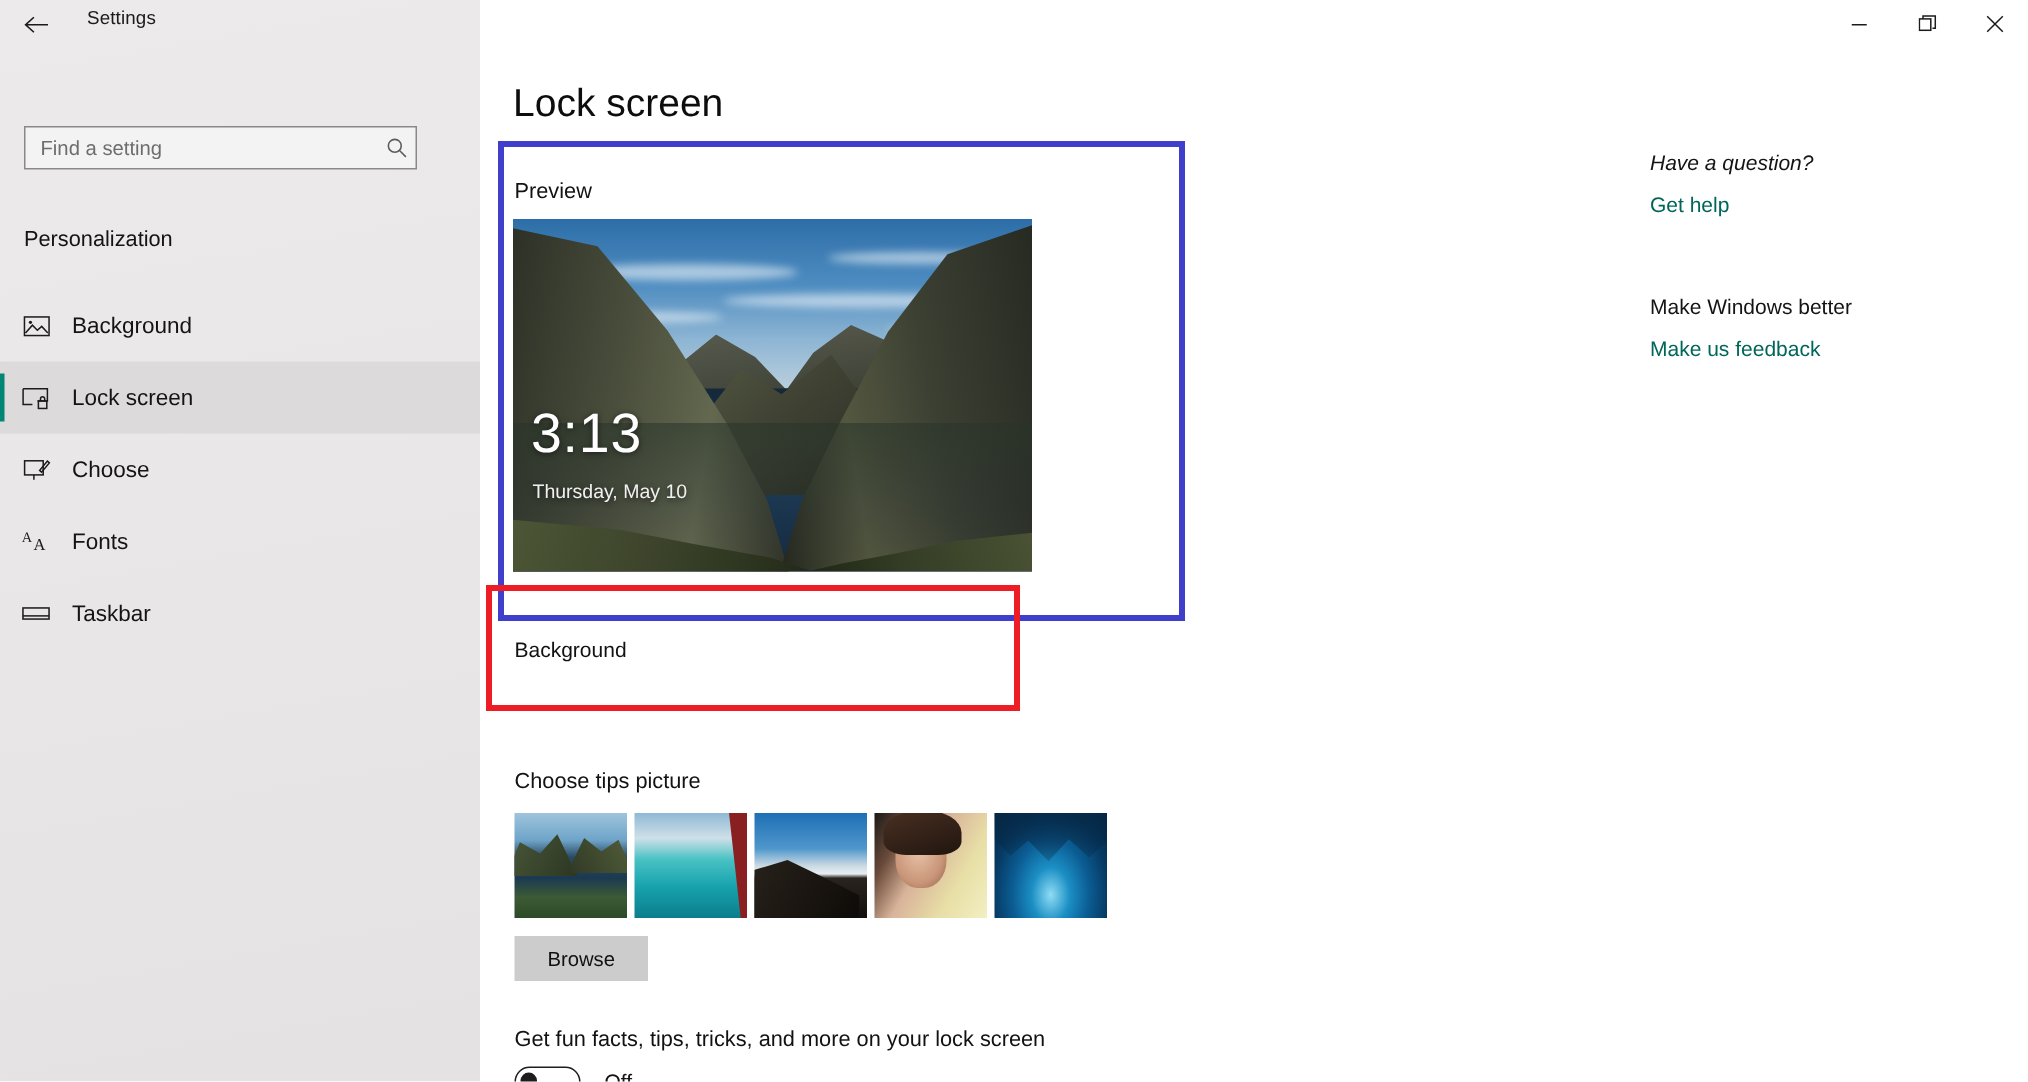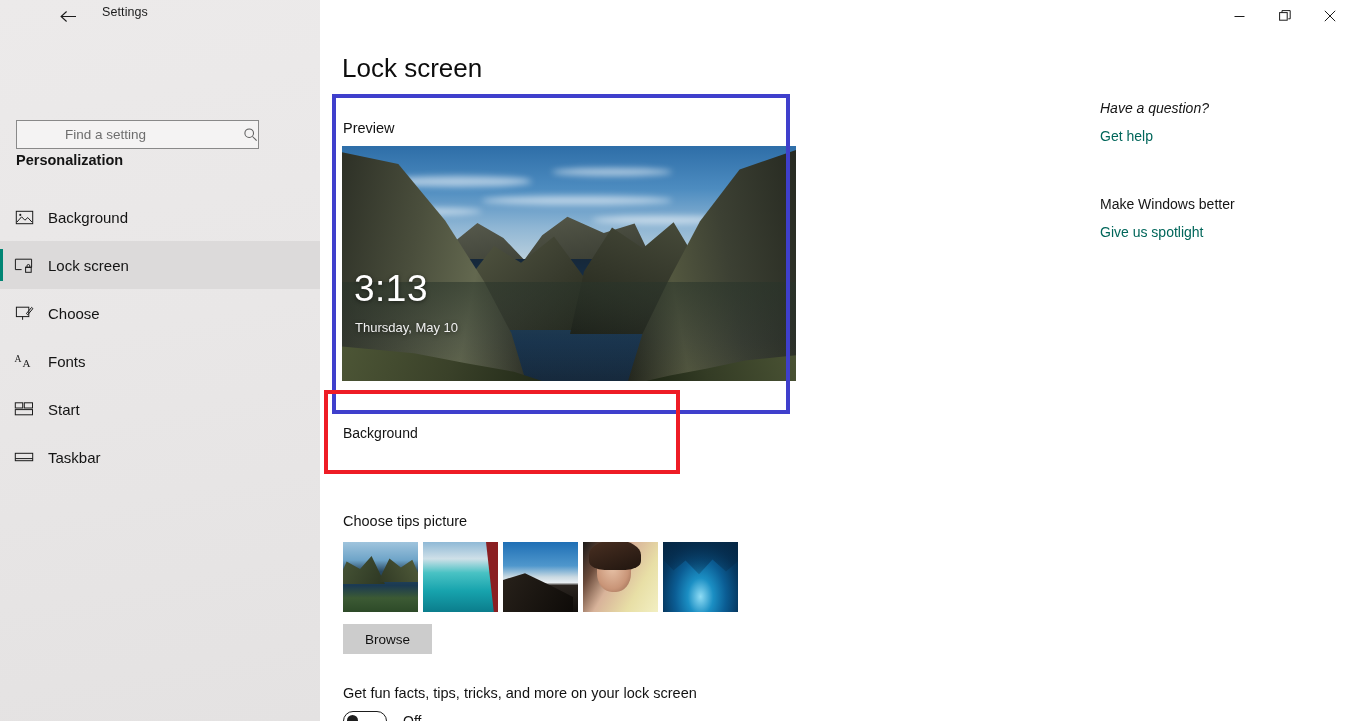--- a/index.html
+++ b/index.html
@@ -11,56 +11,56 @@
   }
   #app { position: relative; width: 1352px; height: 721px; }
 
   
   .sidebar {
     position: absolute; left: 0; top: 0;
     width: 320px; height: 721px;
     background: linear-gradient(170deg, #eceaea 0%, #e9e7e7 45%, #e4e2e2 100%);
   }
   .titlebar-left {
-    position: absolute; left: 0; top: 0; width: 336px; height: 32px; margin-left: 44px;
+    position: absolute; left: 0; top: 0; width: 336px; height: 32px;
   }
   .back-btn {
     position: absolute; left: 8px; top: 2px; width: 32px; height: 28px;
     display: flex; align-items: center; justify-content: center;
     cursor: default;
   }
   .back-btn svg { display: block; }
   .settings-title {
     position: absolute; left: 58px; top: 5px;
     font-size: 12.5px; color: #1b1b1b; letter-spacing: .1px;
   }
   .home-row {
     position: absolute; left: 0; top: 54px; width: 320px; height: 32px;
     display: flex; align-items: center; cursor: default;
   }
   .home-icon { width: 44px; display: flex; justify-content: center; align-items: center; }
   .home-label { font-size: 15px; color: #151515; }
 
   .search-box {
-    position: absolute; left: 16px; top: 120px;
-    width: 243px; height: 29px;
+    position: absolute; left: 16px; top: 84px;
+    width: 262px; height: 29px;
     background: #f4f3f3; border: 1px solid #898989;
-    display: flex; align-items: center; padding-left: 38px;
+    display: flex; align-items: center;
   }
   .search-input {
     flex: 1; border: 0; outline: 0; background: transparent;
     font-family: "Liberation Sans", sans-serif;
     font-size: 13.5px; color: #2b2b2b; padding-left: 10px;
   }
   .search-input::placeholder { color: #6d6d6d; opacity: 1; }
   .search-icon-wrap { width: 26px; display: flex; justify-content: center; }
 
   .section-head {
     position: absolute; left: 16px; top: 152px;
-    font-size: 14.5px; font-weight: bold; color: #141414;
+    font-size: 14.5px; font-weight: normal; color: #141414;
   }
 
   .nav { position: absolute; left: 0; top: 193px; width: 320px; }
   .nav-item {
     position: relative; height: 48px; width: 320px;
     display: flex; align-items: center; cursor: default;
   }
   .nav-item.selected { background: #dcdada; }
   .nav-item.selected::before {
     content: ""; position: absolute; left: 0; top: 8px;
@@ -90,21 +90,21 @@
     font-size: 26px; color: #0d0d0d; font-weight: normal;
   }
   .preview-label {
     position: absolute; left: 23px; top: 88px;
     font-size: 14.5px; color: #121212;
   }
 
   
   .preview-img {
     position: absolute; left: 22px; top: 114px;
-    width: 454px; height: 235px; overflow: hidden;
+    width: 346px; height: 235px; overflow: hidden;
     background: #14202c;
   }
   .sky {
     position: absolute; inset: 0 0 52% 0;
     background: linear-gradient(180deg, #2e6ea8 0%, #4d8cc0 38%, #8fb6d4 72%, #b9cfdd 100%);
   }
   .cloud {
     position: absolute; background: rgba(255,255,255,.55);
     border-radius: 50%; filter: blur(3px);
   }
@@ -362,30 +362,20 @@
       <div class="nav-item">
         <span class="nav-ico">
           <svg width="21" height="18" viewBox="0 0 21 18" aria-hidden="true">
             <text x="0.5" y="9.6" font-family="Liberation Serif, serif" font-size="9.6" fill="#1b1b1b">A</text>
             <text x="8.4" y="14.6" font-family="Liberation Serif, serif" font-size="11" fill="#1b1b1b">A</text>
           </svg>
         </span>
         <span class="nav-label">Fonts</span>
       </div>
 
-      <div class="nav-item">
-        <span class="nav-ico">
-          <svg width="20" height="16" viewBox="0 0 20 16" aria-hidden="true">
-            <rect x="1.3" y="1.8" width="7.4" height="5.2" fill="none" stroke="#1b1b1b" stroke-width="1"></rect>
-            <rect x="10.3" y="1.8" width="8.2" height="5.2" fill="none" stroke="#1b1b1b" stroke-width="1"></rect>
-            <rect x="1.3" y="8.6" width="17.2" height="5.2" fill="none" stroke="#1b1b1b" stroke-width="1"></rect>
-          </svg>
-        </span>
-        <span class="nav-label">Start</span>
-      </div>
 
       <div class="nav-item">
         <span class="nav-ico">
           <svg width="20" height="14" viewBox="0 0 20 14" aria-hidden="true">
             <rect x="1.3" y="3.3" width="17.4" height="7.4" fill="none" stroke="#1b1b1b" stroke-width="1"></rect>
             <path d="M1.3 8.6h17.4" stroke="#1b1b1b" stroke-width="1"></path>
           </svg>
         </span>
         <span class="nav-label">Taskbar</span>
       </div>
@@ -464,19 +454,19 @@
       </div>
       <span class="toggle-state">Off</span>
     </div>
 
   </div>
 
   <div class="rail">
     <div class="rail-head rail-g1">Have a question?</div>
     <a class="rail-link rail-l1" href="#">Get help</a>
     <div class="rail-head rail-g2">Make Windows better</div>
-    <a class="rail-link rail-l2" href="#">Give us spotlight</a>
+    <a class="rail-link rail-l2" href="#">Make us feedback</a>
   </div>
 
   <div class="anno anno-blue"></div>
   <div class="anno anno-red"></div>
 
 </div>
 
 </body></html>

